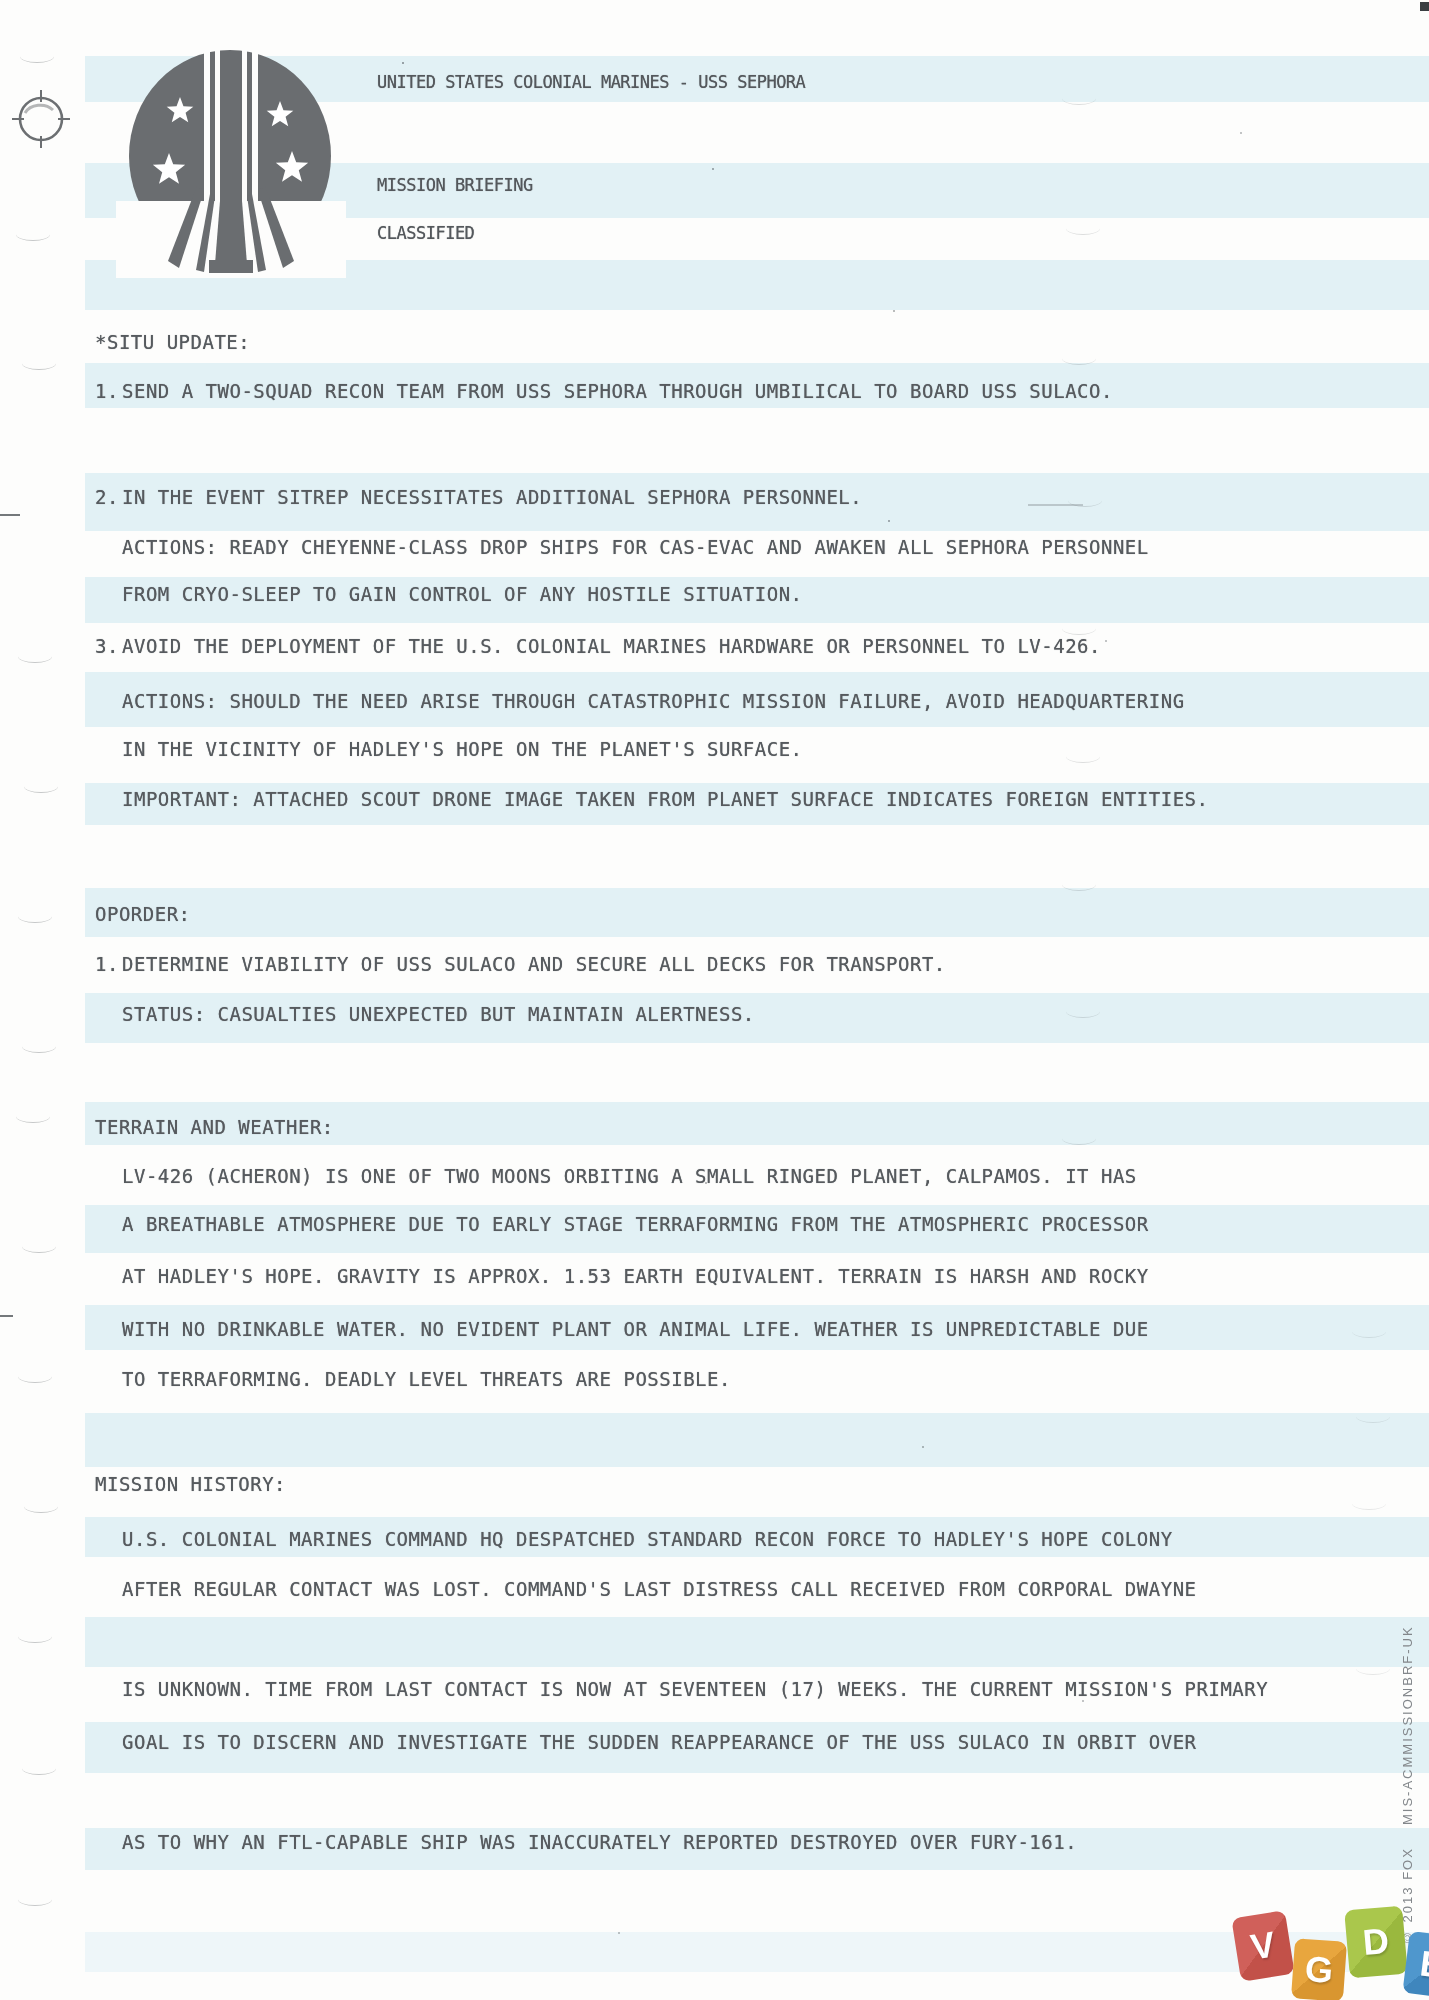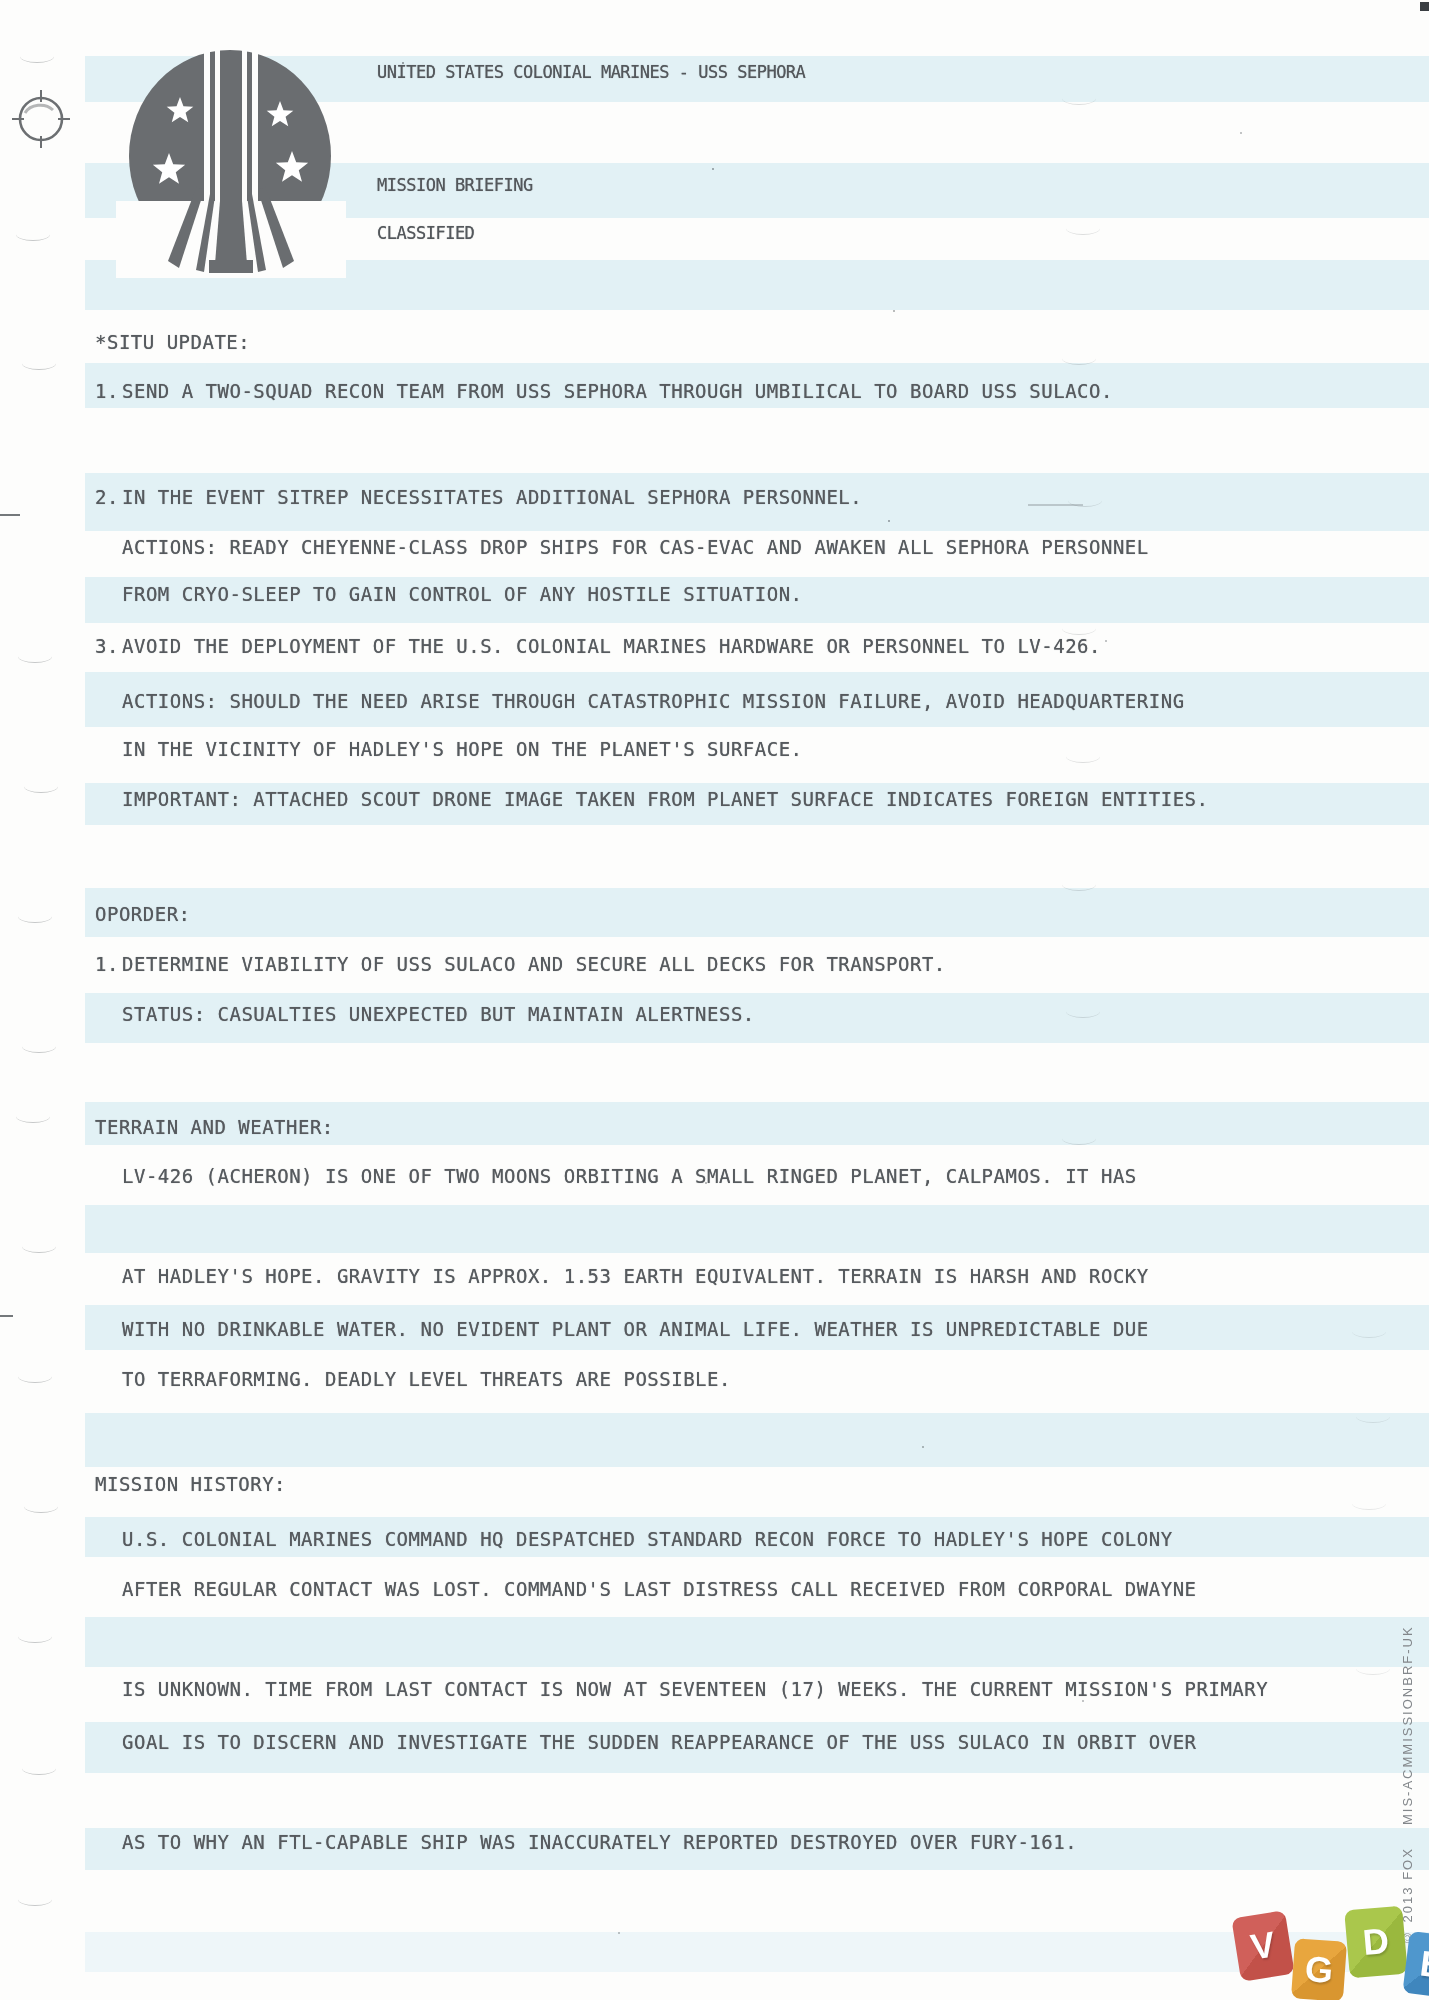--- a/index.html
+++ b/index.html
@@ -104,38 +104,39 @@
 
   <svg class="regmark" viewBox="0 0 60 60">
     <circle cx="30" cy="30" r="21" fill="none" stroke="#53575a" stroke-width="2.6"></circle>
     <path d="M14,24 A17,14 0 0 1 42,21" fill="none" stroke="#53575a" stroke-width="3" opacity=".5"></path>
     <line x1="30" y1="1" x2="30" y2="13" stroke="#53575a" stroke-width="2"></line>
     <line x1="30" y1="47" x2="30" y2="59" stroke="#53575a" stroke-width="2"></line>
     <line x1="1" y1="30" x2="13" y2="30" stroke="#53575a" stroke-width="2"></line>
     <line x1="47" y1="30" x2="59" y2="30" stroke="#53575a" stroke-width="2"></line>
   </svg>
 
-  <div class="htext" style="top:63px">UNITED STATES COLONIAL MARINES - USS SEPHORA</div>
+  <div class="htext" style="top:73px">UNITED STATES COLONIAL MARINES - USS SEPHORA</div>
   <div class="htext" style="top:176px">MISSION BRIEFING</div>
   <div class="htext" style="top:224px">CLASSIFIED</div>
 
   <div class="line head" style="top:332px">*SITU UPDATE:</div>
   <div class="line num" style="top:381px"><span class="no">1.</span><span>SEND A TWO-SQUAD RECON TEAM FROM USS SEPHORA THROUGH UMBILICAL TO BOARD USS SULACO.</span></div>
   <div class="line num" style="top:487px"><span class="no">2.</span><span>IN THE EVENT SITREP NECESSITATES ADDITIONAL SEPHORA PERSONNEL.</span></div>
   <div class="line ind" style="top:537px">ACTIONS: READY CHEYENNE-CLASS DROP SHIPS FOR CAS-EVAC AND AWAKEN ALL SEPHORA PERSONNEL</div>
   <div class="line ind" style="top:584px">FROM CRYO-SLEEP TO GAIN CONTROL OF ANY HOSTILE SITUATION.</div>
   <div class="line num" style="top:636px"><span class="no">3.</span><span>AVOID THE DEPLOYMENT OF THE U.S. COLONIAL MARINES HARDWARE OR PERSONNEL TO LV-426.</span></div>
   <div class="line ind" style="top:691px">ACTIONS: SHOULD THE NEED ARISE THROUGH CATASTROPHIC MISSION FAILURE, AVOID HEADQUARTERING</div>
   <div class="line ind" style="top:739px">IN THE VICINITY OF HADLEY'S HOPE ON THE PLANET'S SURFACE.</div>
   <div class="line ind" style="top:789px">IMPORTANT: ATTACHED SCOUT DRONE IMAGE TAKEN FROM PLANET SURFACE INDICATES FOREIGN ENTITIES.</div>
   <div class="line head" style="top:904px">OPORDER:</div>
   <div class="line num" style="top:954px"><span class="no">1.</span><span>DETERMINE VIABILITY OF USS SULACO AND SECURE ALL DECKS FOR TRANSPORT.</span></div>
   <div class="line ind" style="top:1004px">STATUS: CASUALTIES UNEXPECTED BUT MAINTAIN ALERTNESS.</div>
   <div class="line head" style="top:1117px">TERRAIN AND WEATHER:</div>
   <div class="line ind" style="top:1166px">LV-426 (ACHERON) IS ONE OF TWO MOONS ORBITING A SMALL RINGED PLANET, CALPAMOS. IT HAS</div>
+  <div class="line ind" style="top:1214px">A BREATHABLE ATMOSPHERE DUE TO EARLY STAGE TERRAFORMING FROM THE ATMOSPHERIC PROCESSOR</div>
   <div class="line ind" style="top:1266px">AT HADLEY'S HOPE. GRAVITY IS APPROX. 1.53 EARTH EQUIVALENT. TERRAIN IS HARSH AND ROCKY</div>
   <div class="line ind" style="top:1319px">WITH NO DRINKABLE WATER. NO EVIDENT PLANT OR ANIMAL LIFE. WEATHER IS UNPREDICTABLE DUE</div>
   <div class="line ind" style="top:1369px">TO TERRAFORMING. DEADLY LEVEL THREATS ARE POSSIBLE.</div>
   <div class="line head" style="top:1474px">MISSION HISTORY:</div>
   <div class="line ind" style="top:1529px">U.S. COLONIAL MARINES COMMAND HQ DESPATCHED STANDARD RECON FORCE TO HADLEY'S HOPE COLONY</div>
   <div class="line ind" style="top:1579px">AFTER REGULAR CONTACT WAS LOST. COMMAND'S LAST DISTRESS CALL RECEIVED FROM CORPORAL DWAYNE</div>
   <div class="line ind" style="top:1679px">IS UNKNOWN. TIME FROM LAST CONTACT IS NOW AT SEVENTEEN (17) WEEKS. THE CURRENT MISSION'S PRIMARY</div>
   <div class="line ind" style="top:1732px">GOAL IS TO DISCERN AND INVESTIGATE THE SUDDEN REAPPEARANCE OF THE USS SULACO IN ORBIT OVER</div>
   <div class="line ind" style="top:1832px">AS TO WHY AN FTL-CAPABLE SHIP WAS INACCURATELY REPORTED DESTROYED OVER FURY-161.</div>
 

